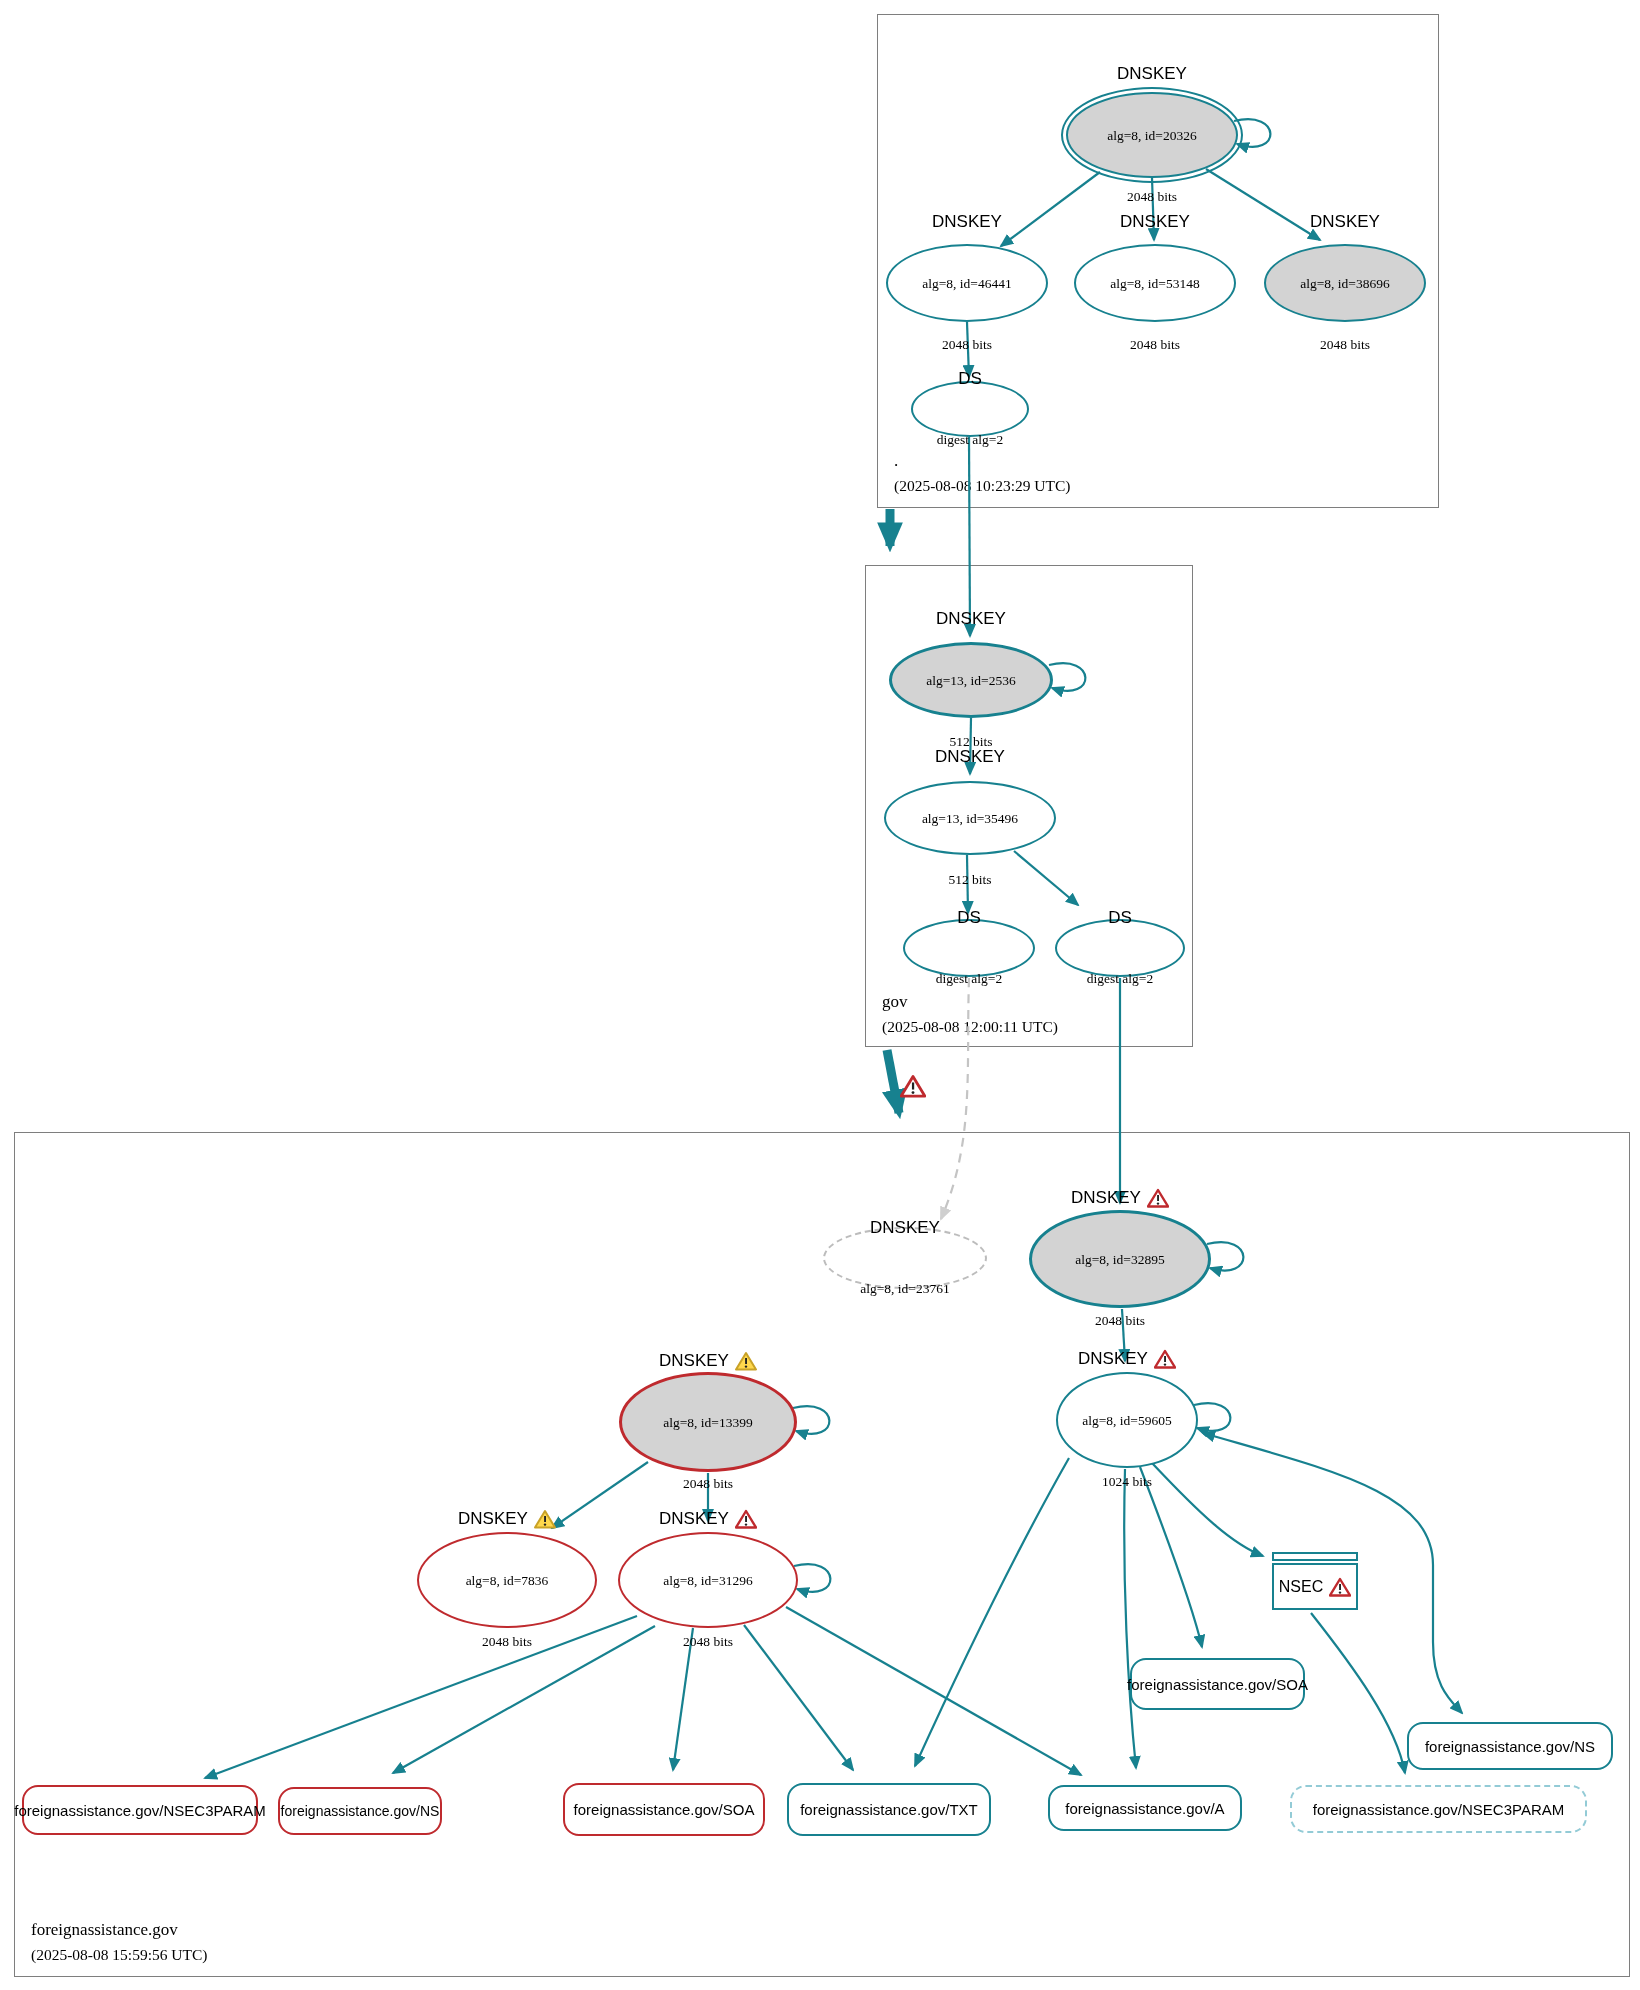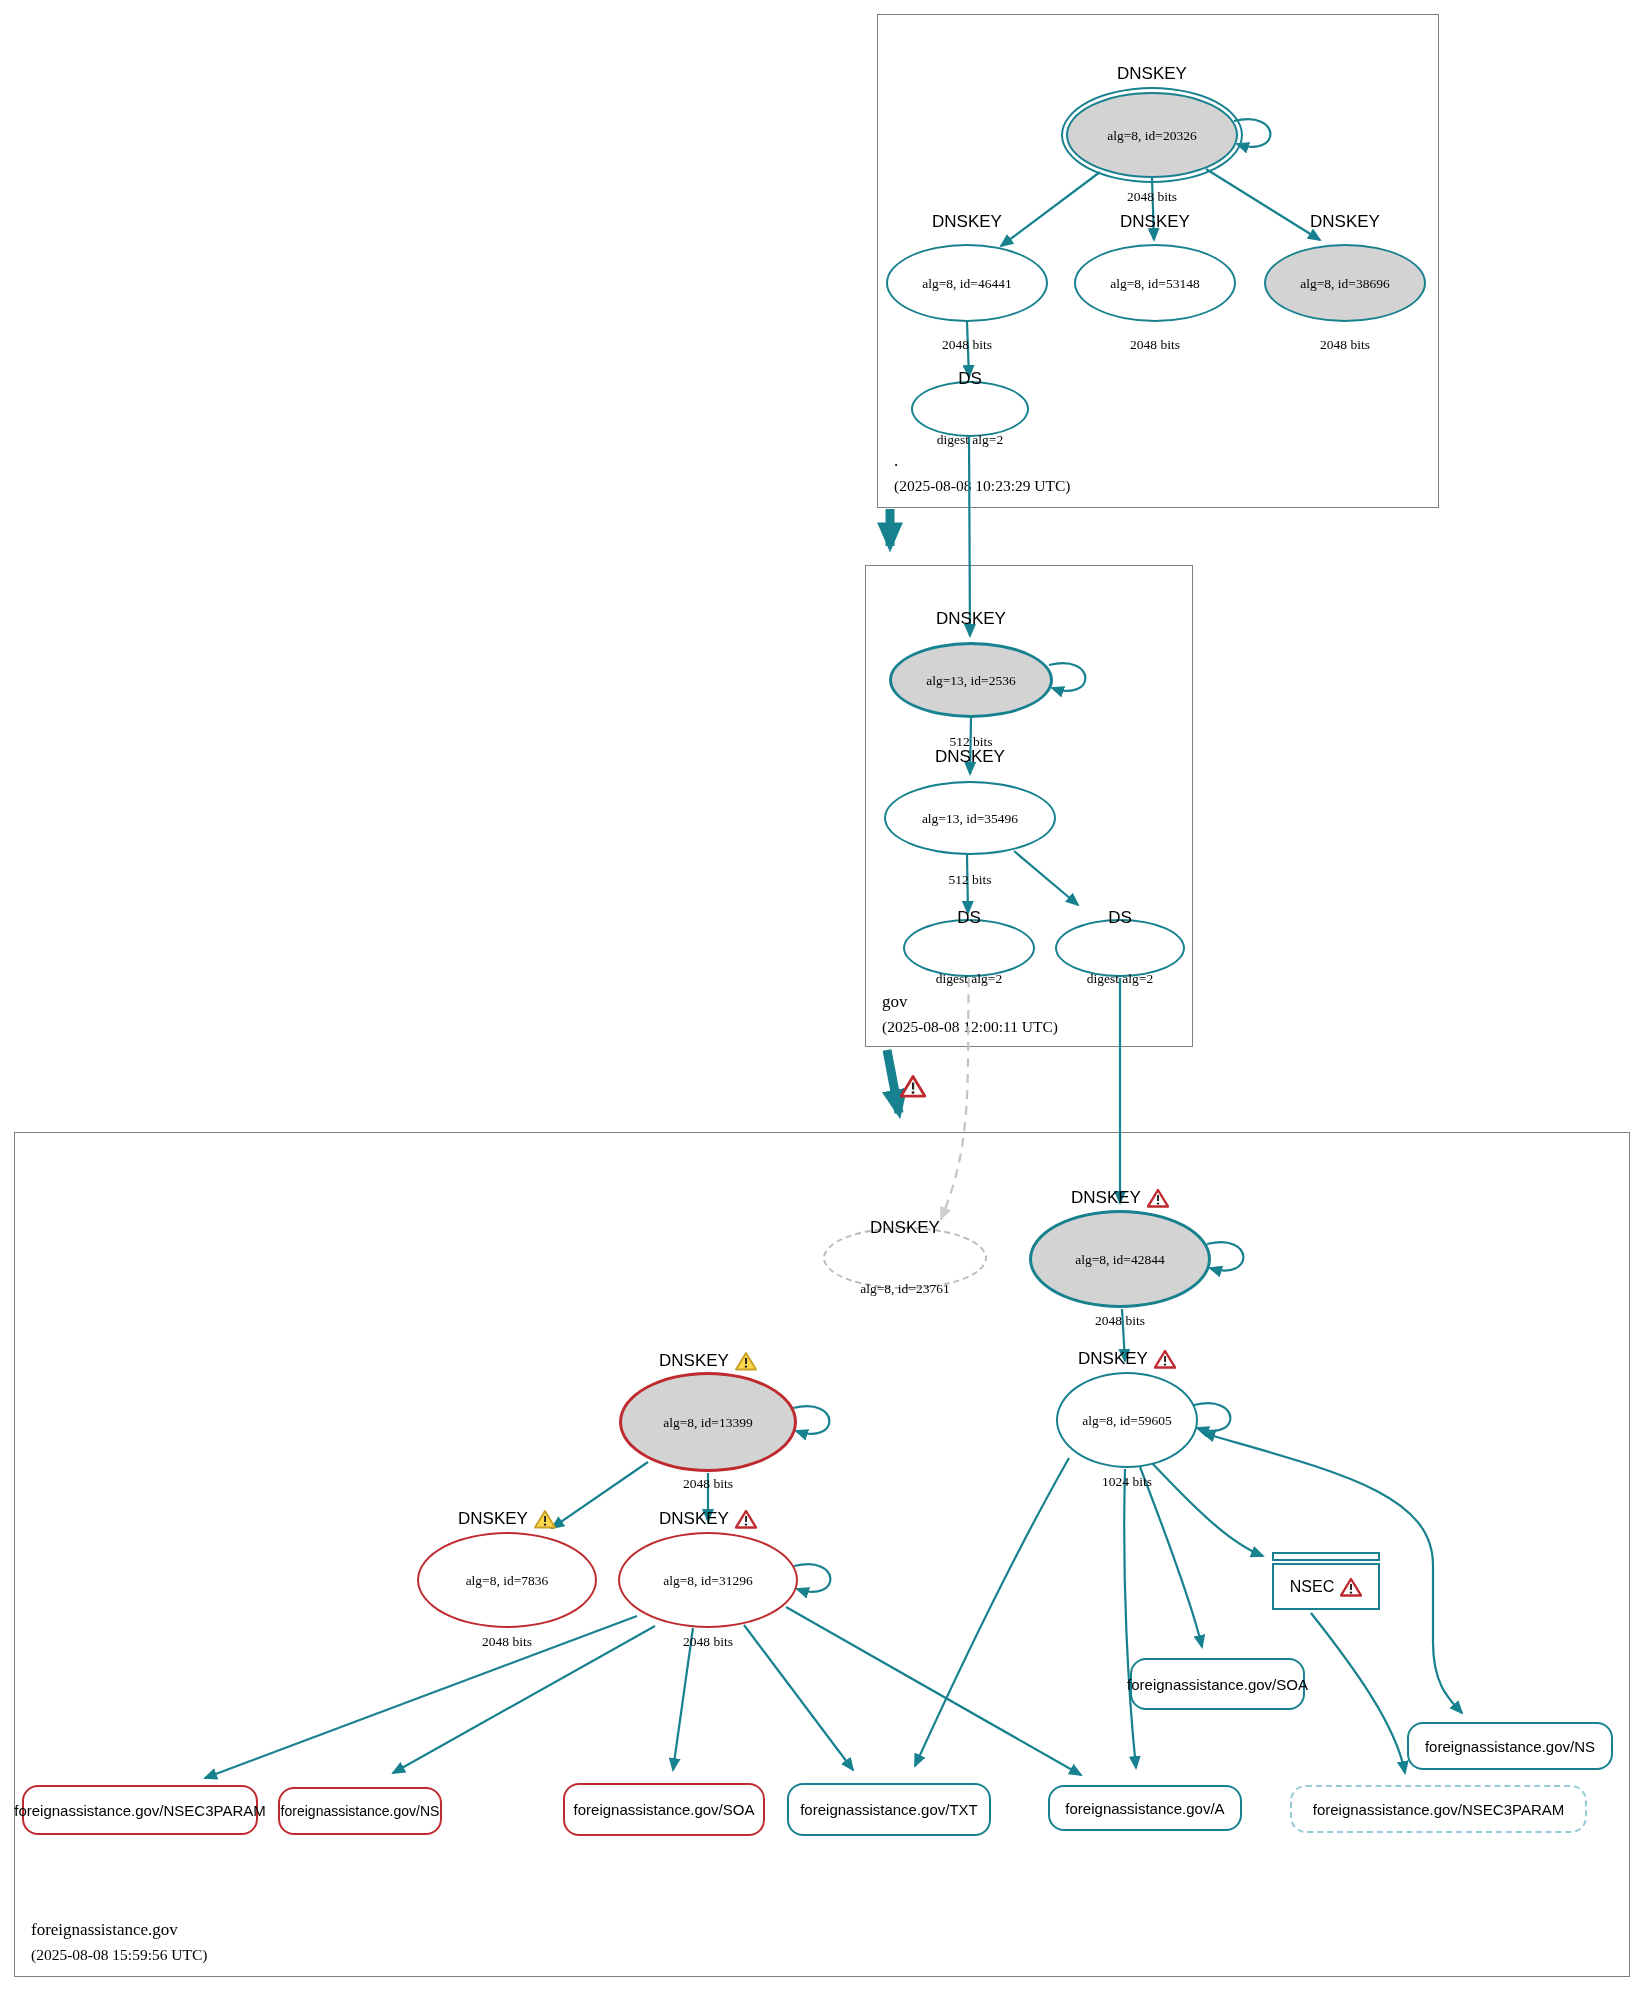--- a/index.html
+++ b/index.html
@@ -173,21 +173,21 @@
     <div class="ntitle">
       <span>DNSKEY</span>
       <span class="warnicon">
           <svg viewBox="0 0 22 20" width="22" height="20">
             <polygon points="11,2 21,18.5 1,18.5" fill="#fff" stroke="#bf2a2e" stroke-width="2.4" stroke-linejoin="round"></polygon>
             <rect x="10.1" y="7" width="1.9" height="6" fill="#222"></rect>
             <circle cx="11" cy="15.6" r="1.2" fill="#222"></circle>
           </svg>
         </span>
     </div>
-    <div class="ndet">alg=8, id=42844</div>
+    <div class="ndet">alg=8, id=32895</div>
     <div class="ndet">2048 bits</div>
   </div>
 
   <div class="node ellipse" style="left:1056px;top:1372px;width:142px;height:96px;">
     <div class="ntitle">
       <span>DNSKEY</span>
       <span class="warnicon">
           <svg viewBox="0 0 22 20" width="22" height="20">
             <polygon points="11,2 21,18.5 1,18.5" fill="#fff" stroke="#bf2a2e" stroke-width="2.4" stroke-linejoin="round"></polygon>
             <rect x="10.1" y="7" width="1.9" height="6" fill="#222"></rect>
@@ -237,21 +237,21 @@
             <polygon points="11,2 21,18.5 1,18.5" fill="#fff" stroke="#bf2a2e" stroke-width="2.4" stroke-linejoin="round"></polygon>
             <rect x="10.1" y="7" width="1.9" height="6" fill="#222"></rect>
             <circle cx="11" cy="15.6" r="1.2" fill="#222"></circle>
           </svg>
         </span>
     </div>
     <div class="ndet">alg=8, id=31296</div>
     <div class="ndet">2048 bits</div>
   </div>
 
-  <div class="nsec" style="left:1272px;top:1552px;width:108px;height:58px;">
+  <div class="nsec" style="left:1272px;top:1552px;width:86px;height:58px;">
     <div class="band"></div>
     <div class="nbody">
       <span>NSEC</span>
       <span class="warnicon">
           <svg viewBox="0 0 22 20" width="22" height="20">
             <polygon points="11,2 21,18.5 1,18.5" fill="#fff" stroke="#bf2a2e" stroke-width="2.4" stroke-linejoin="round"></polygon>
             <rect x="10.1" y="7" width="1.9" height="6" fill="#222"></rect>
             <circle cx="11" cy="15.6" r="1.2" fill="#222"></circle>
           </svg>
         </span>

